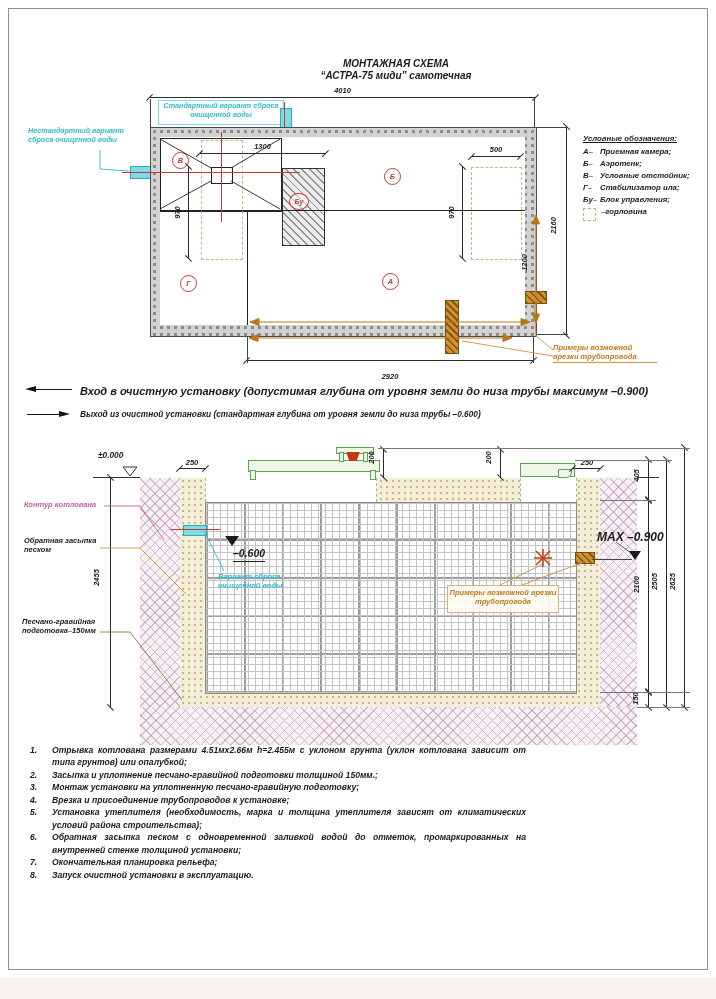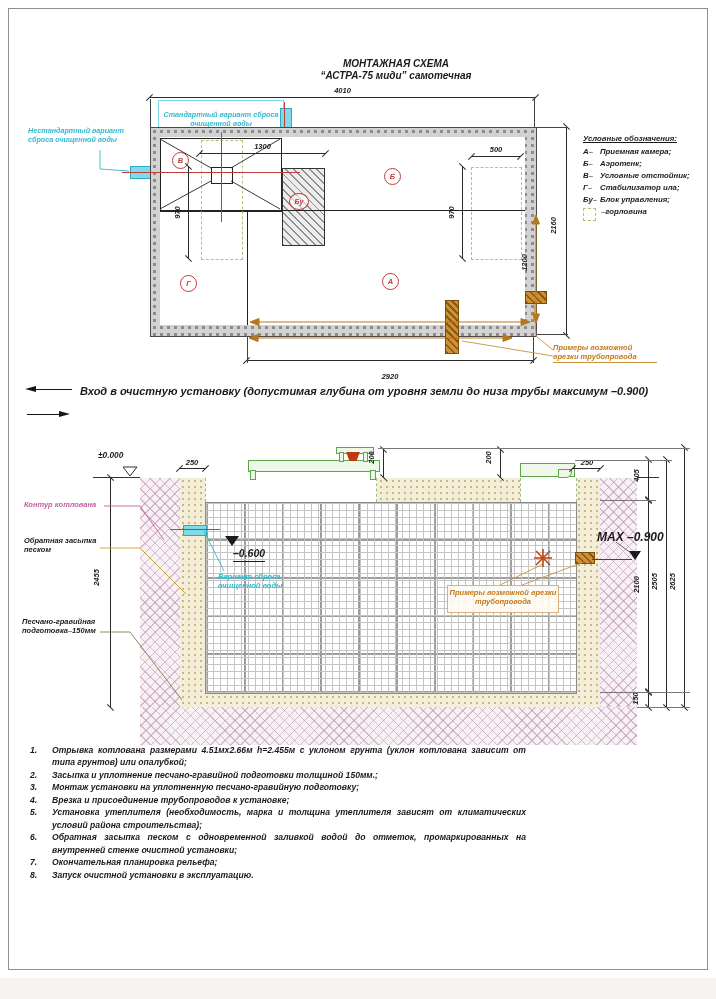--- a/index.html
+++ b/index.html
@@ -72,21 +72,21 @@
   <div class="lbl center" style="left:280px;top:58px;width:232px;font-size:10px;white-space:normal;">
     <div>МОНТАЖНАЯ СХЕМА</div>
     <div>“АСТРА-75 миди” самотечная</div>
   </div>
 
   <div class="dim h" style="left:150px;top:97px;width:385px;"></div>
   <div class="lbl center" style="left:150px;top:86px;width:385px;font-style:italic;">4010</div>
   <div class="ln" style="left:150px;top:99px;width:1px;height:28px;"></div>
   <div class="ln" style="left:534px;top:99px;width:1px;height:28px;"></div>
 
-  <div class="cbox lbl cyan wrap center" style="left:158px;top:100px;width:124px;height:22px;font-size:7.2px;padding-top:10px;">Стандартный вариант сброса очищенной воды</div>
+  <div class="cbox lbl cyan wrap center" style="left:158px;top:100px;width:124px;height:22px;font-size:7.2px;padding-top:1px;">Стандартный вариант сброса очищенной воды</div>
   <div class="pipe-c" style="left:280px;top:108px;width:10px;height:26px;"></div>
   <div class="redln" style="left:284px;top:102px;width:1px;height:35px;"></div>
 
   <div class="lbl cyan wrap" style="left:28px;top:127px;width:120px;font-size:7.2px;">Нестандартный вариант сброса очищенной воды</div>
   <div class="pipe-c" style="left:130px;top:166px;width:26px;height:11px;"></div>
 
   <div class="wall" style="left:150px;top:127px;width:385px;height:208px;"></div>
   <div class="inner-white" style="left:160px;top:137px;width:365px;height:188px;"></div>
 
   <div class="comp" style="left:160px;top:138px;width:120px;height:72px;"></div>
@@ -129,20 +129,21 @@
 
   <div class="pipe-o" style="left:445px;top:300px;width:12px;height:52px;"></div>
   <div class="pipe-o" style="left:525px;top:291px;width:20px;height:11px;"></div>
   <div class="lbl orange wrap" style="left:553px;top:343px;width:104px;border-bottom:1px solid #c8923f;padding-bottom:1px;">Примеры возможной врезки трубопровода</div>
 
   <div class="tri-l" style="left:25px;top:386px;"></div>
   <div class="ln" style="left:35px;top:389px;width:37px;height:1.2px;background:#151515;"></div>
   <div class="lbl" style="left:80px;top:385px;font-size:11px;">Вход в очистную установку (допустимая глубина от уровня земли до низа трубы максимум –0.900)</div>
   <div class="ln" style="left:27px;top:414px;width:33px;height:1.2px;background:#151515;"></div>
   <div class="tri-r" style="left:59px;top:411px;"></div>
+  <div class="lbl" style="left:80px;top:410px;font-size:8.3px;">Выход из очистной установки (стандартная глубина от уровня земли до низа трубы –0.600)</div>
 
   <div class="sand" style="left:180px;top:478px;width:420px;height:229px;"></div>
 
   <div class="weave" style="left:140px;top:478px;width:40px;height:229px;"></div>
   <div class="weave" style="left:600px;top:478px;width:37px;height:229px;"></div>
   <div class="weave" style="left:140px;top:707px;width:497px;height:38px;"></div>
 
   <div class="neck" style="left:205px;top:478px;width:170px;height:24px;"></div>
   <div class="neck" style="left:520px;top:478px;width:55px;height:24px;"></div>
   <div class="grid" style="left:205px;top:502px;width:370px;height:190px;"></div>
@@ -249,21 +250,21 @@
     <div class="row">
       <span class="num">4.</span>
       <span class="txt">Врезка и присоединение трубопроводов к установке;</span>
     </div>
     <div class="row">
       <span class="num">5.</span>
       <span class="txt">Установка утеплителя (необходимость, марка и толщина утеплителя зависят от климатических условий района строительства);</span>
     </div>
     <div class="row">
       <span class="num">6.</span>
-      <span class="txt">Обратная засыпка песком с одновременной заливкой водой до отметок, промаркированных на внутренней стенке очистной установки;</span>
+      <span class="txt">Обратная засыпка песком с одновременной заливкой водой до отметок, промаркированных на внутренней стенке толщиной установки;</span>
     </div>
     <div class="row">
       <span class="num">7.</span>
       <span class="txt">Окончательная планировка рельефа;</span>
     </div>
     <div class="row">
       <span class="num">8.</span>
       <span class="txt">Запуск очистной установки в эксплуатацию.</span>
     </div>
   </div>

